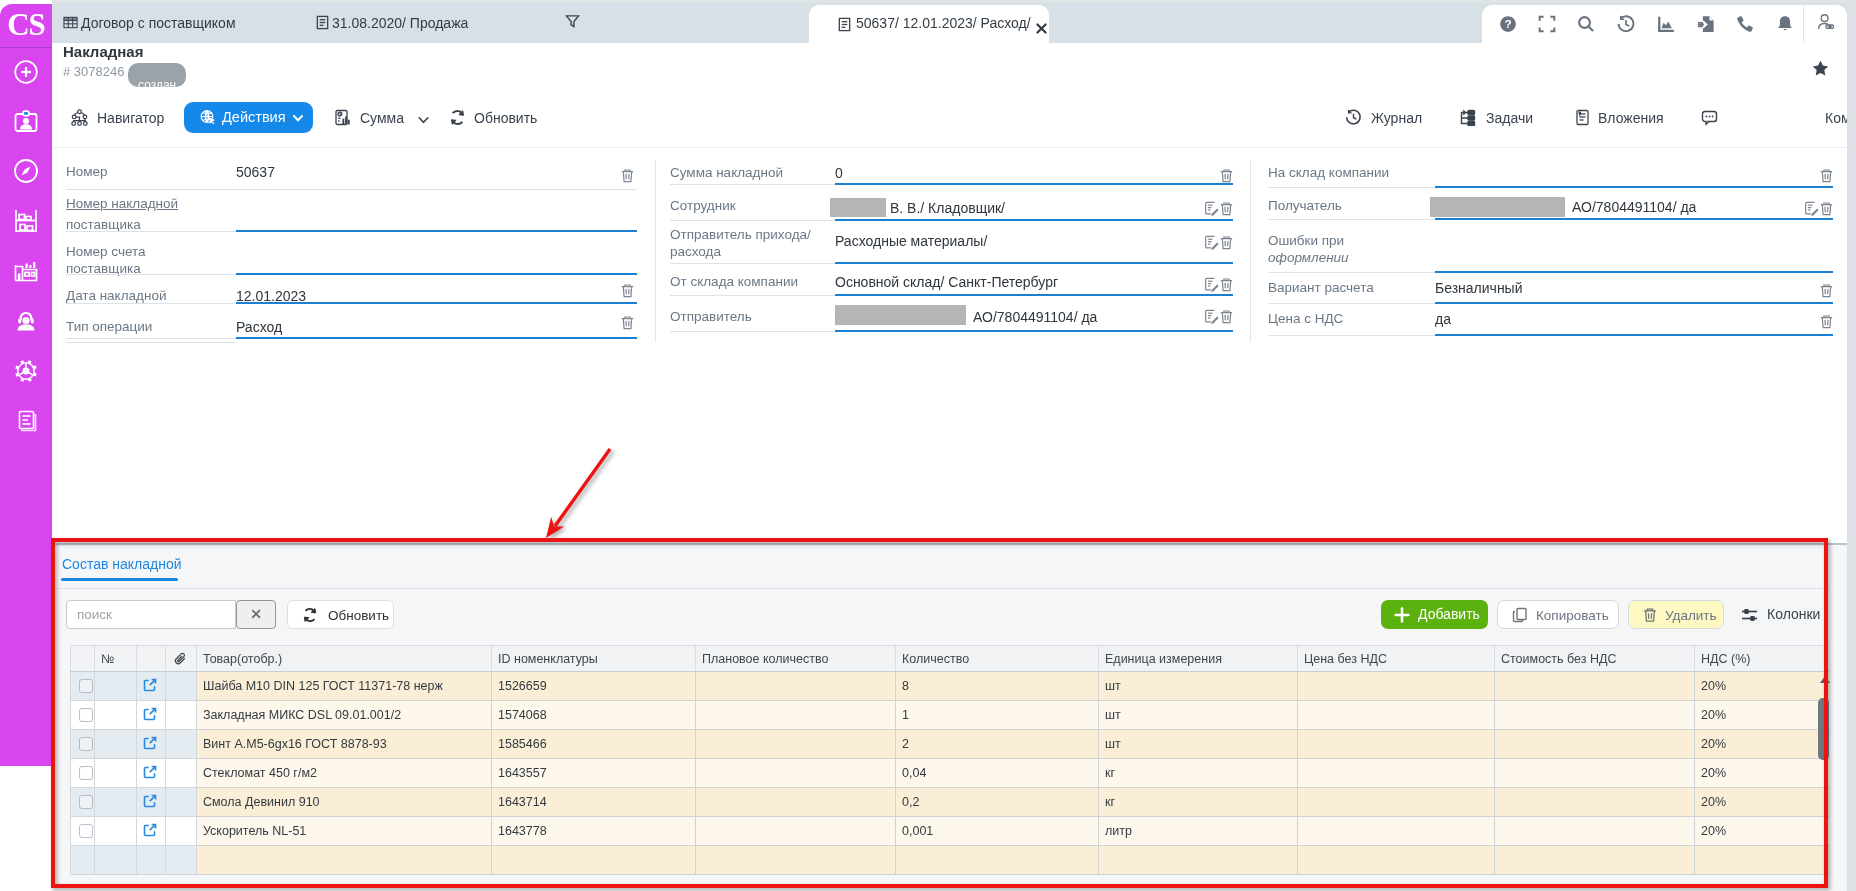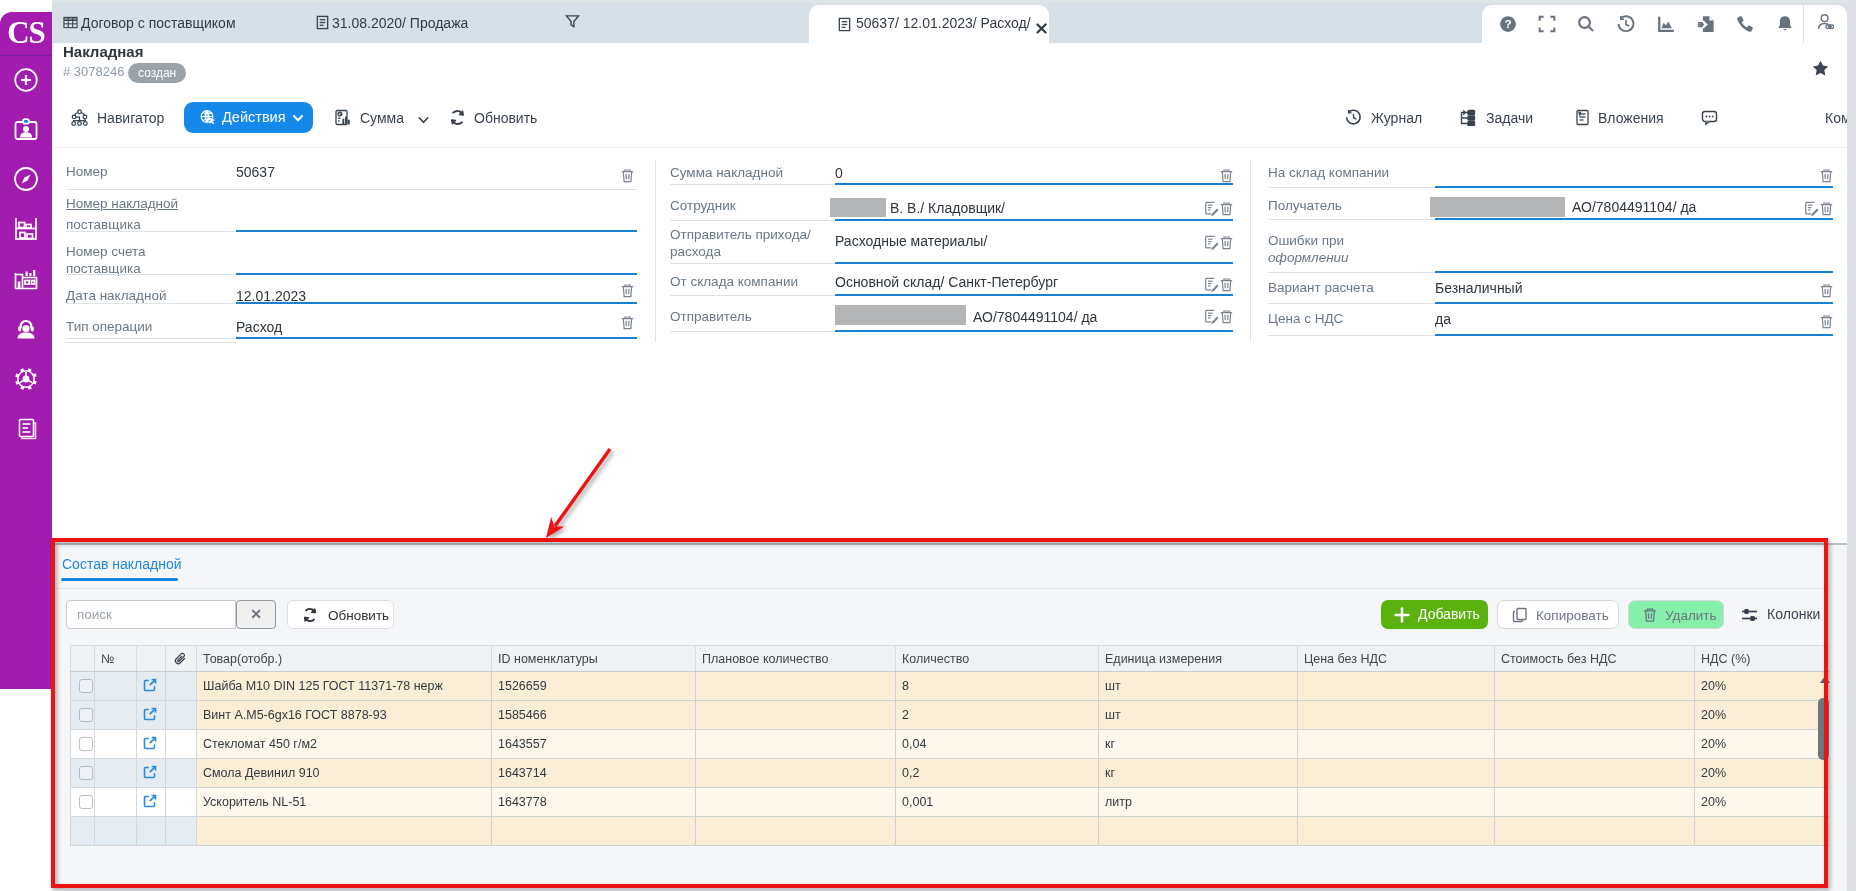--- a/index.html
+++ b/index.html
@@ -1,40 +1,40 @@
 <!DOCTYPE html>
 <html><head>
 <meta charset="utf-8">
 <style>
 * { margin:0; padding:0; box-sizing:border-box; }
 html,body { width:1856px; height:891px; overflow:hidden; font-family:"Liberation Sans", sans-serif; background:#fff; }
 #stage { position:relative; width:1856px; height:891px; overflow:hidden; }
 .abs { position:absolute; }
 
-#sidebar { left:0; top:12px; width:52px; height:677px; background:#a21caf; border-top-left-radius:12px; }
+#sidebar { left:0; top:4px; width:52px; height:762px; background:#d946ef; border-top-left-radius:12px; }
 #cslogo { left:0; top:0; width:52px; height:43px; color:#fff; font-family:"Liberation Serif", serif; font-weight:bold; font-size:31px; text-align:center; line-height:42px; letter-spacing:-1px; }
 #sidebar .sep { position:absolute; left:0; top:43px; width:52px; height:1px; background:rgba(0,40,90,0.25); }
 .sicon { position:absolute; left:12px; width:28px; height:28px; color:#fff; }
 .sicon svg { width:28px; height:28px; display:block; }
 
 #topbar { left:52px; top:0; width:1804px; height:43px; background:#d6e0e6; box-shadow:inset 0 4px 3px -2px #e4e6e6; }
 .tabtxt { position:absolute; top:2px; height:43px; line-height:43px; font-size:14px; color:#333c45; white-space:nowrap; }
 .tabico { position:absolute; top:15px; width:15px; height:15px; color:#3d4650; }
 .tabico svg { width:15px; height:15px; display:block; }
 #activetab { left:757px; top:5px; width:240px; height:38px; background:#fff; border-radius:10px 10px 0 0; }
 #iconpanel { left:1430px; top:5px; width:365px; height:38px; background:#fff; border-radius:10px 10px 0 0; }
 #iconpanel .vsep { position:absolute; left:321px; top:0; width:1px; height:38px; background:#dfe3e7; }
 .hicon { position:absolute; top:10px; width:18px; height:18px; color:#68737f; }
 .hicon svg { width:18px; height:18px; display:block; }
 
 #content { left:52px; top:43px; width:1795px; height:848px; background:#fff; }
 
 #title { left:11px; top:0px; font-size:15px; font-weight:bold; color:#32373c; }
 #docnum { left:11px; top:21px; font-size:13px; color:#8d99a4; }
-#badge { left:76px; top:20px; height:20px; padding:0 10px; background:#9aa2aa; border-radius:10px; color:#fff; font-size:12px; line-height:20px; }
+#badge { left:76px; top:20px; height:20px; padding:12px 10px; background:#9aa2aa; border-radius:10px; color:#fff; font-size:12px; line-height:20px; }
 #star { left:1760px; top:17px; width:17px; height:17px; color:#3c4653; }
 
 .arow { top:60px; height:30px; line-height:30px; font-size:14px; color:#39434e; white-space:nowrap; }
 .aico { position:absolute; top:66px; width:17px; height:17px; color:#39434e; }
 .aico svg { width:17px; height:17px; display:block; }
 #btn-act { left:132px; top:59px; width:129px; height:31px; background:#1589ea; border-radius:9px; color:#fff; }
 #btn-act .t { position:absolute; left:38px; top:0; line-height:31px; font-size:14.5px; }
 #btn-act svg.g { position:absolute; left:15px; top:7px; width:17px; height:17px; }
 #btn-act svg.c { position:absolute; left:108px; top:10px; width:12px; height:12px; }
 
@@ -53,21 +53,21 @@
 #panel { left:0px; top:500px; width:1795px; height:348px; background:#f5f6f8; border-top:2px solid #b7c4ce; }
 #ptab { left:10px; top:11px; font-size:14px; color:#1f87e0; }
 #ptabline { left:9px; top:33px; width:117px; height:3px; background:#1787e0; border-radius:2px; }
 #psep { left:0; top:43px; width:1778px; height:1px; background:#e0e4e8; }
 .pbtn { position:absolute; top:55px; height:29px; border-radius:4px; font-size:13.5px; }
 #search { left:14px; width:170px; background:#fff; border:1px solid #c5cbd1; border-radius:4px 0 0 4px; color:#99a2ab; padding-left:10px; line-height:27px; }
 #clearbtn { left:184px; width:40px; background:#efefef; border:1.5px solid #8f979e; border-radius:4px; color:#6a7480; text-align:center; line-height:26px; font-weight:bold; font-size:14px; }
 #refresh { left:235px; width:107px; background:#fff; border:1px solid #d9e0e7; border-radius:6px; color:#2b3238; }
 #addbtn { left:1329px; width:107px; background:#5bb20f; border-radius:7px; color:#fff; }
 #copybtn { left:1445px; width:122px; background:#fff; border:1px solid #d4d9dd; border-radius:7px; color:#6c757f; }
-#delbtn { left:1576px; width:96px; background:#86efac; border:1px solid #d4d9dd; border-radius:7px; color:#6c757f; }
+#delbtn { left:1576px; width:96px; background:#fef9c3; border:1px solid #d4d9dd; border-radius:7px; color:#6c757f; }
 #colbtn { color:#39434e; font-size:14px; }
 .pbtn .ic { position:absolute; top:6px; width:16px; height:16px; }
 .pbtn .tx { position:absolute; top:0; line-height:29px; white-space:nowrap; }
 
 #tblwrap { left:18px; top:100px; width:1760px; height:239px; overflow:hidden; }
 #tblwrap table { border-collapse:collapse; table-layout:fixed; width:1760px; }
 #tblwrap th { height:26px; background:#f1f2f4; border:1px solid #d9dce0; border-bottom:1px solid #c9ced3; font-size:12.5px; font-weight:normal; color:#3e464e; text-align:left; padding:0 0 0 6px; white-space:nowrap; overflow:hidden; }
 #tblwrap td { height:29px; border:1px solid #ced3d8; font-size:12.5px; color:#333a41; padding:0 0 0 6px; white-space:nowrap; overflow:hidden; }
 #tblwrap td.f { border-color:#d3d8dd; }
 tr.od td { background:#fdf7ec; }
@@ -445,20 +445,39 @@
                 <td class="f"></td>
                 <td>Шайба М10 DIN 125 ГОСТ 11371-78 нерж</td>
                 <td>1526659</td>
                 <td></td>
                 <td>8</td>
                 <td>шт</td>
                 <td></td>
                 <td></td>
                 <td>20%</td>
               </tr>
+<tr class="od">
+                <td class="f">
+                  <div class="cbx"></div>
+                </td>
+                <td class="f"></td>
+                <td class="f"><svg class="lnkic" viewBox="0 0 14 14" fill="none" stroke="#2a8ae2" stroke-width="1.6">
+                    <path d="M11.5 8.2 V11.5 A1 1 0 0 1 10.5 12.5 H2.5 A1 1 0 0 1 1.5 11.5 V3.5 A1 1 0 0 1 2.5 2.5 H5.8"></path>
+                    <path d="M8.6 1.5 H12.5 V5.4 M12.3 1.7 L6.8 7.2" stroke-width="1.7"></path>
+                  </svg></td>
+                <td class="f"></td>
+                <td>Закладная МИКС DSL 09.01.001/2</td>
+                <td>1574068</td>
+                <td></td>
+                <td>1</td>
+                <td>шт</td>
+                <td></td>
+                <td></td>
+                <td>20%</td>
+              </tr>
 <tr class="ev">
                 <td class="f">
                   <div class="cbx"></div>
                 </td>
                 <td class="f"></td>
                 <td class="f"><svg class="lnkic" viewBox="0 0 14 14" fill="none" stroke="#2a8ae2" stroke-width="1.6">
                     <path d="M11.5 8.2 V11.5 A1 1 0 0 1 10.5 12.5 H2.5 A1 1 0 0 1 1.5 11.5 V3.5 A1 1 0 0 1 2.5 2.5 H5.8"></path>
                     <path d="M8.6 1.5 H12.5 V5.4 M12.3 1.7 L6.8 7.2" stroke-width="1.7"></path>
                   </svg></td>
                 <td class="f"></td>

